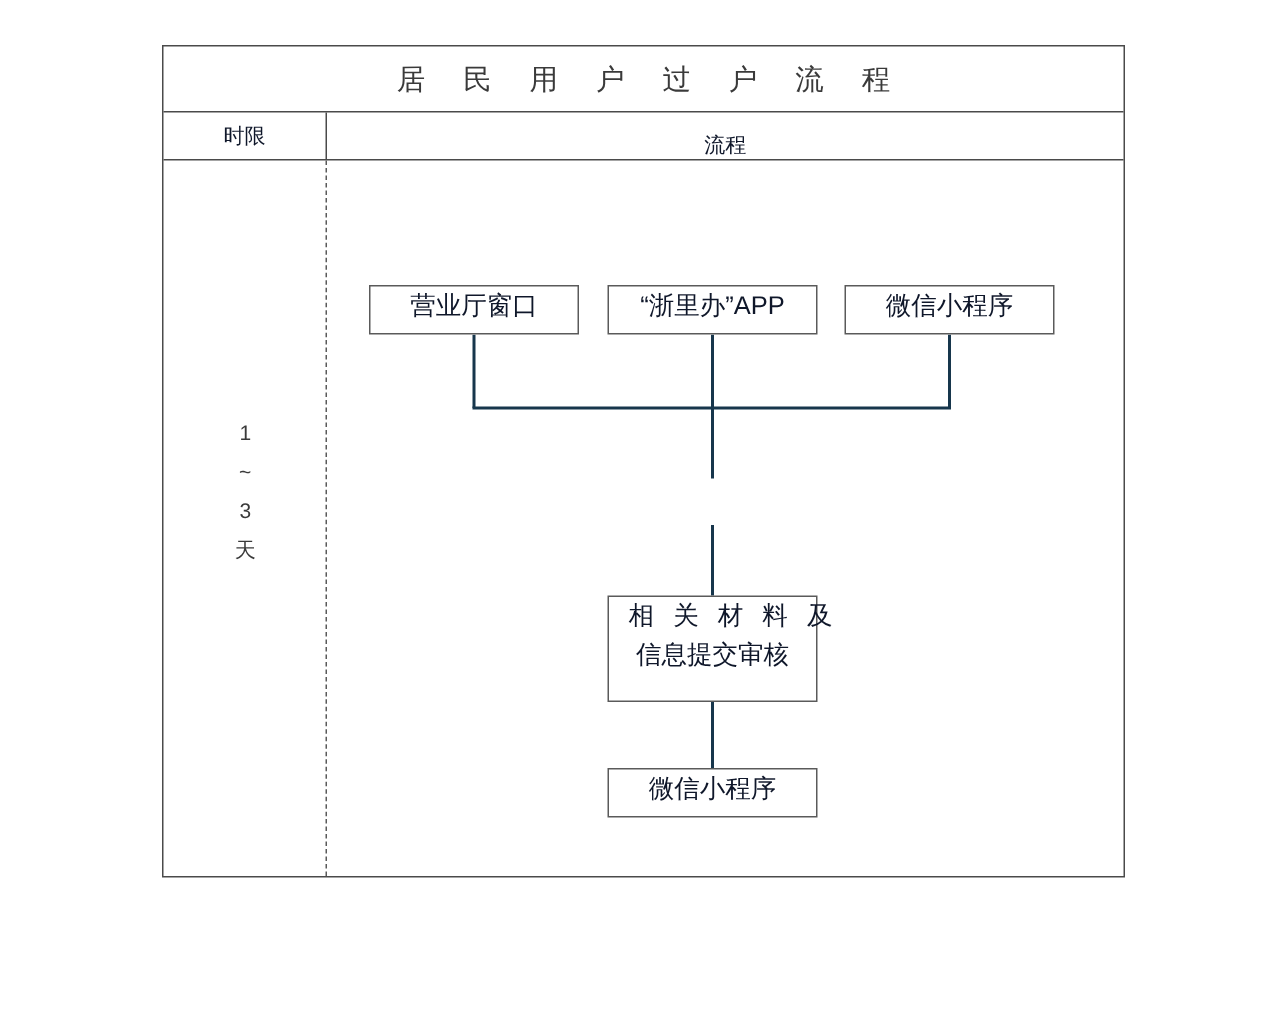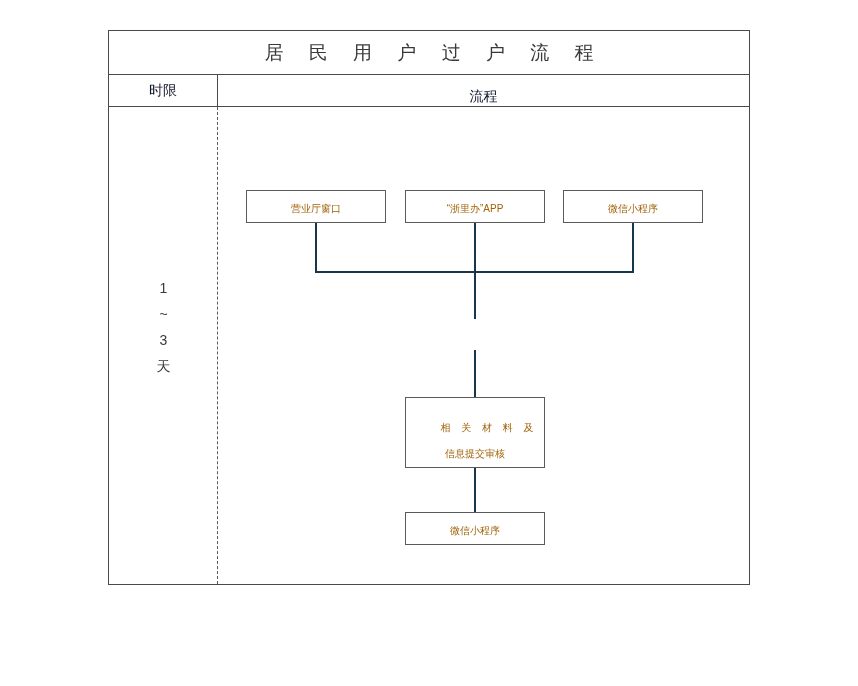--- a/index.html
+++ b/index.html
@@ -125,23 +125,23 @@
     bottom: 0;
   }
   .node {
     position: absolute;
     border: 1px solid #5a5a5a;
     background: #ffffff;
     box-sizing: border-box;
     display: flex;
     flex-direction: column;
     align-items: center;
-    justify-content: flex-end;
-    font-size: 10px;
-    color: #a16207;
+    justify-content: flex-start;
+    font-size: 17px;
+    color: #0f172a;
     z-index: 2;
   }
   .node .nline { display: block; line-height: 26px; white-space: nowrap; }
   .node .spaced { letter-spacing: 4px; text-indent: 4px; margin-left: 24px; }
 
   .connector {
     position: absolute;
     background: #17364c;
     z-index: 1;
   }

